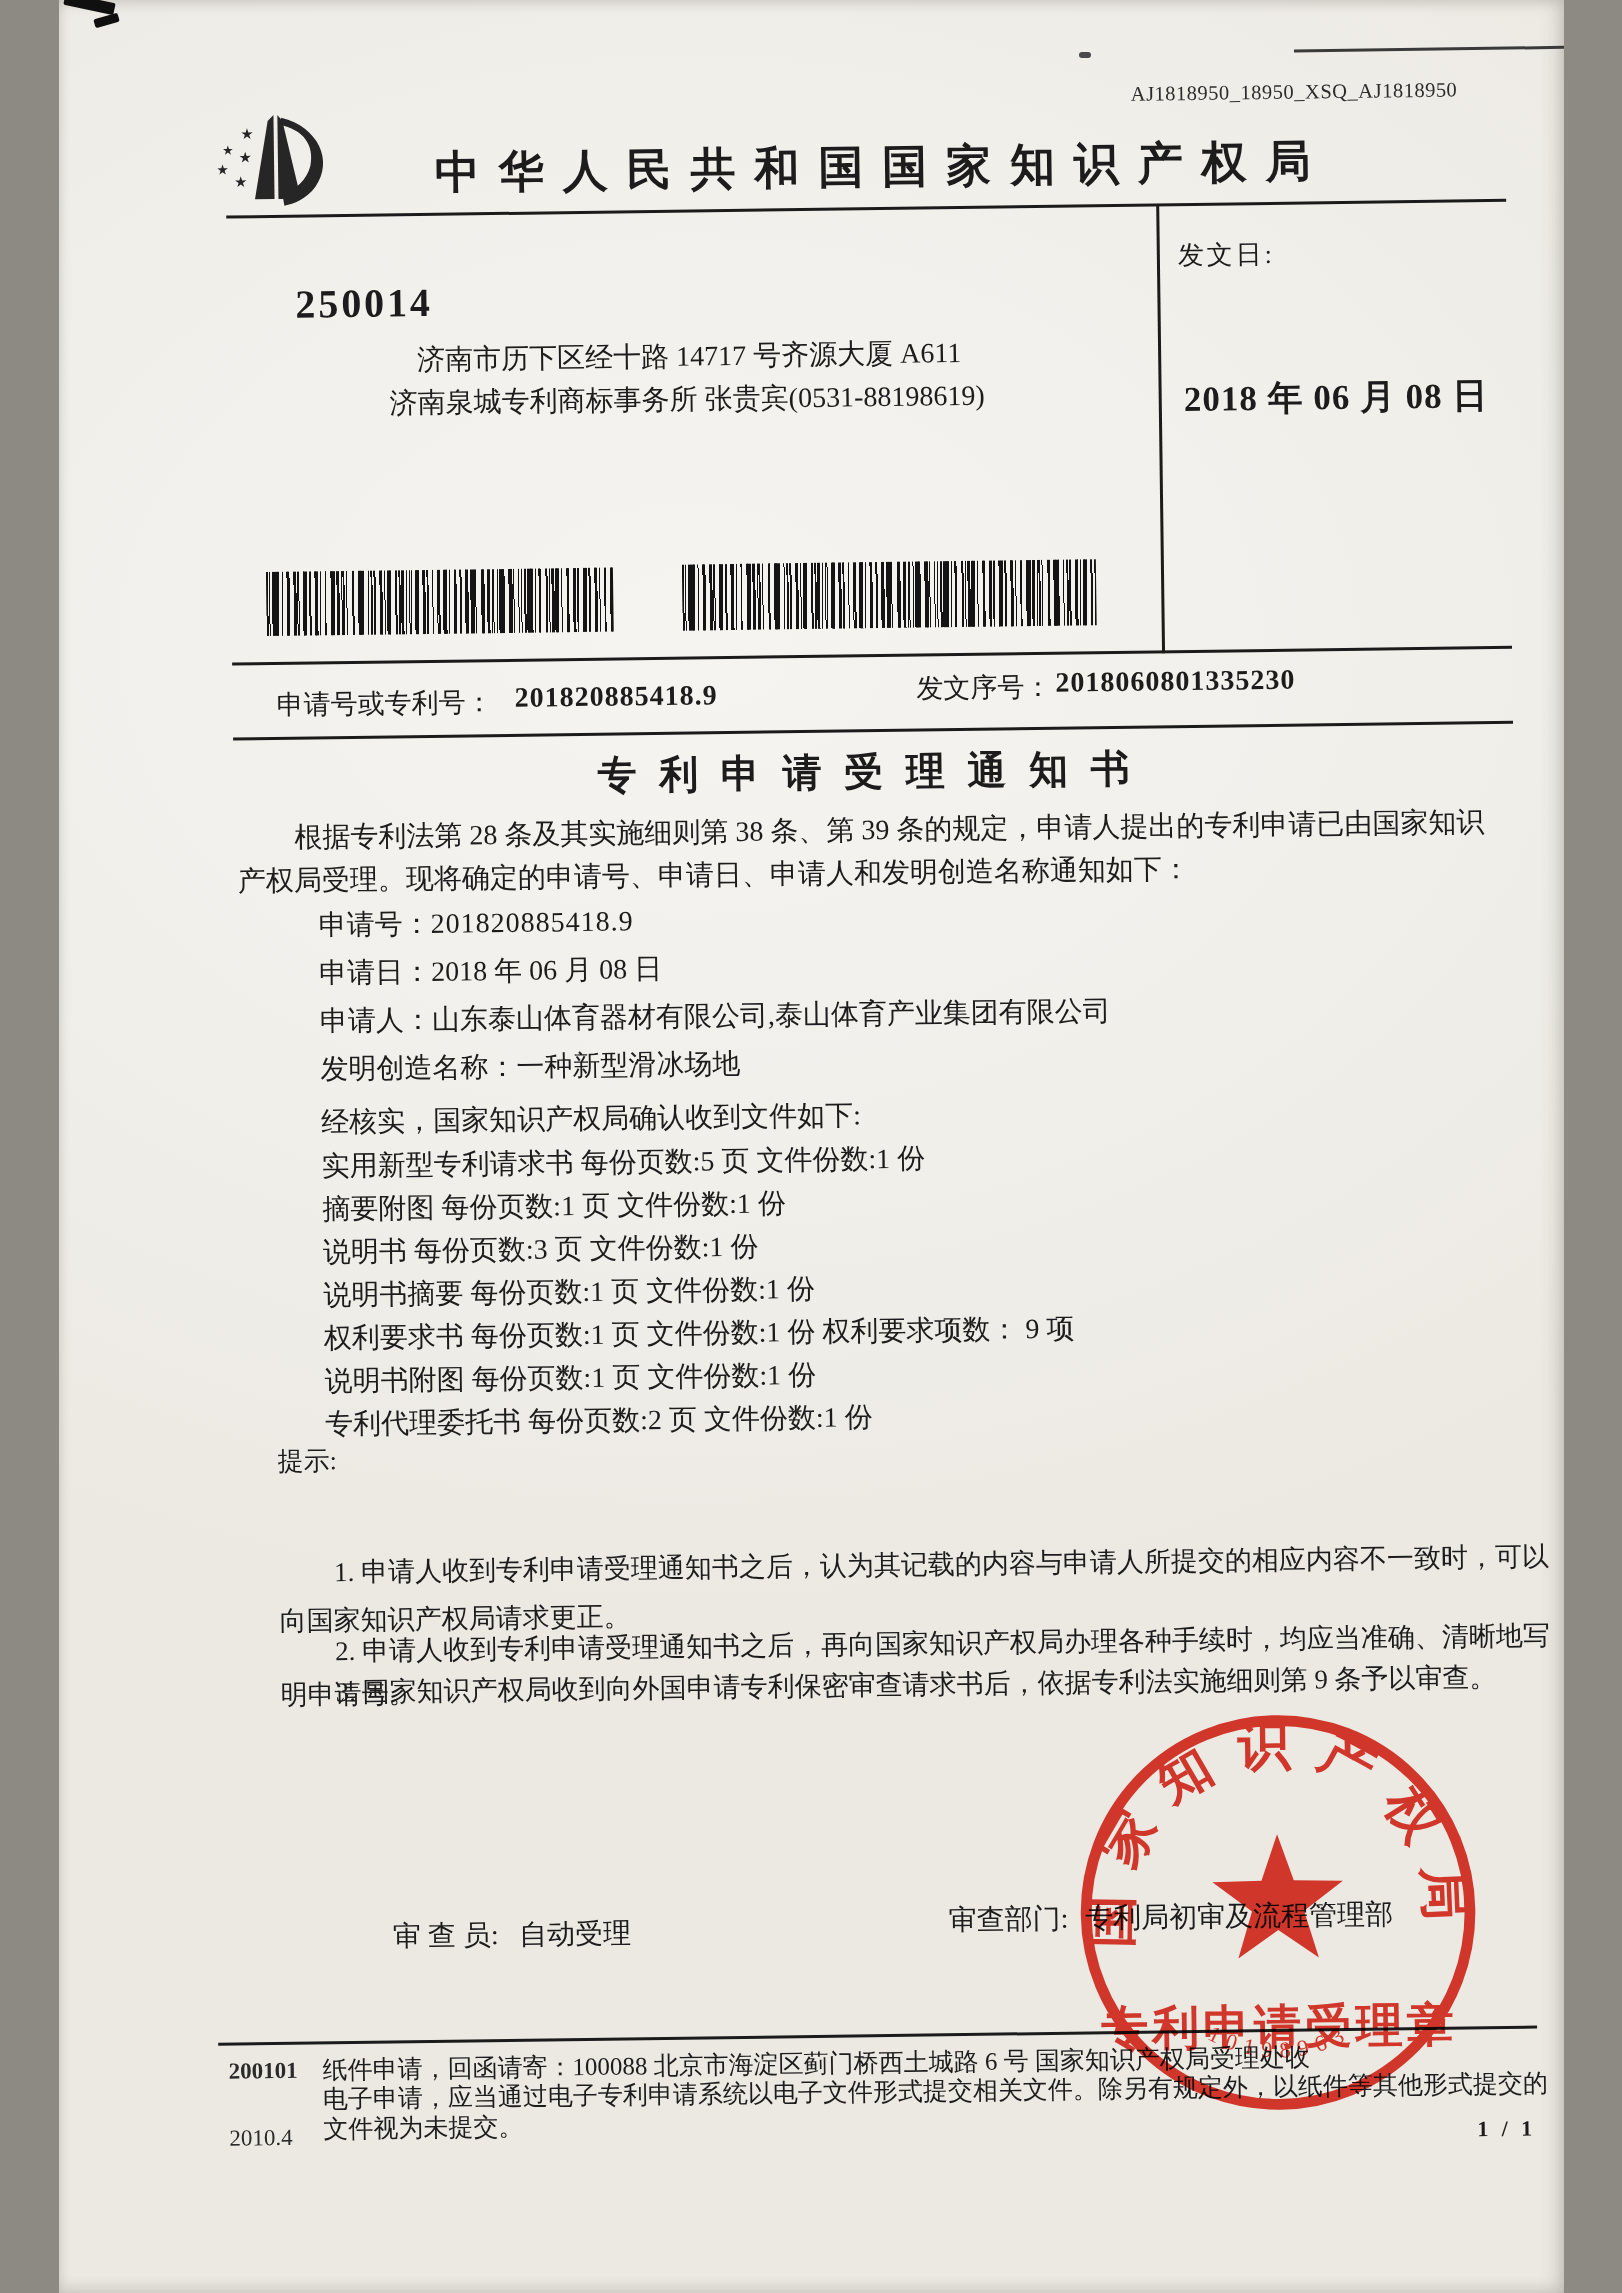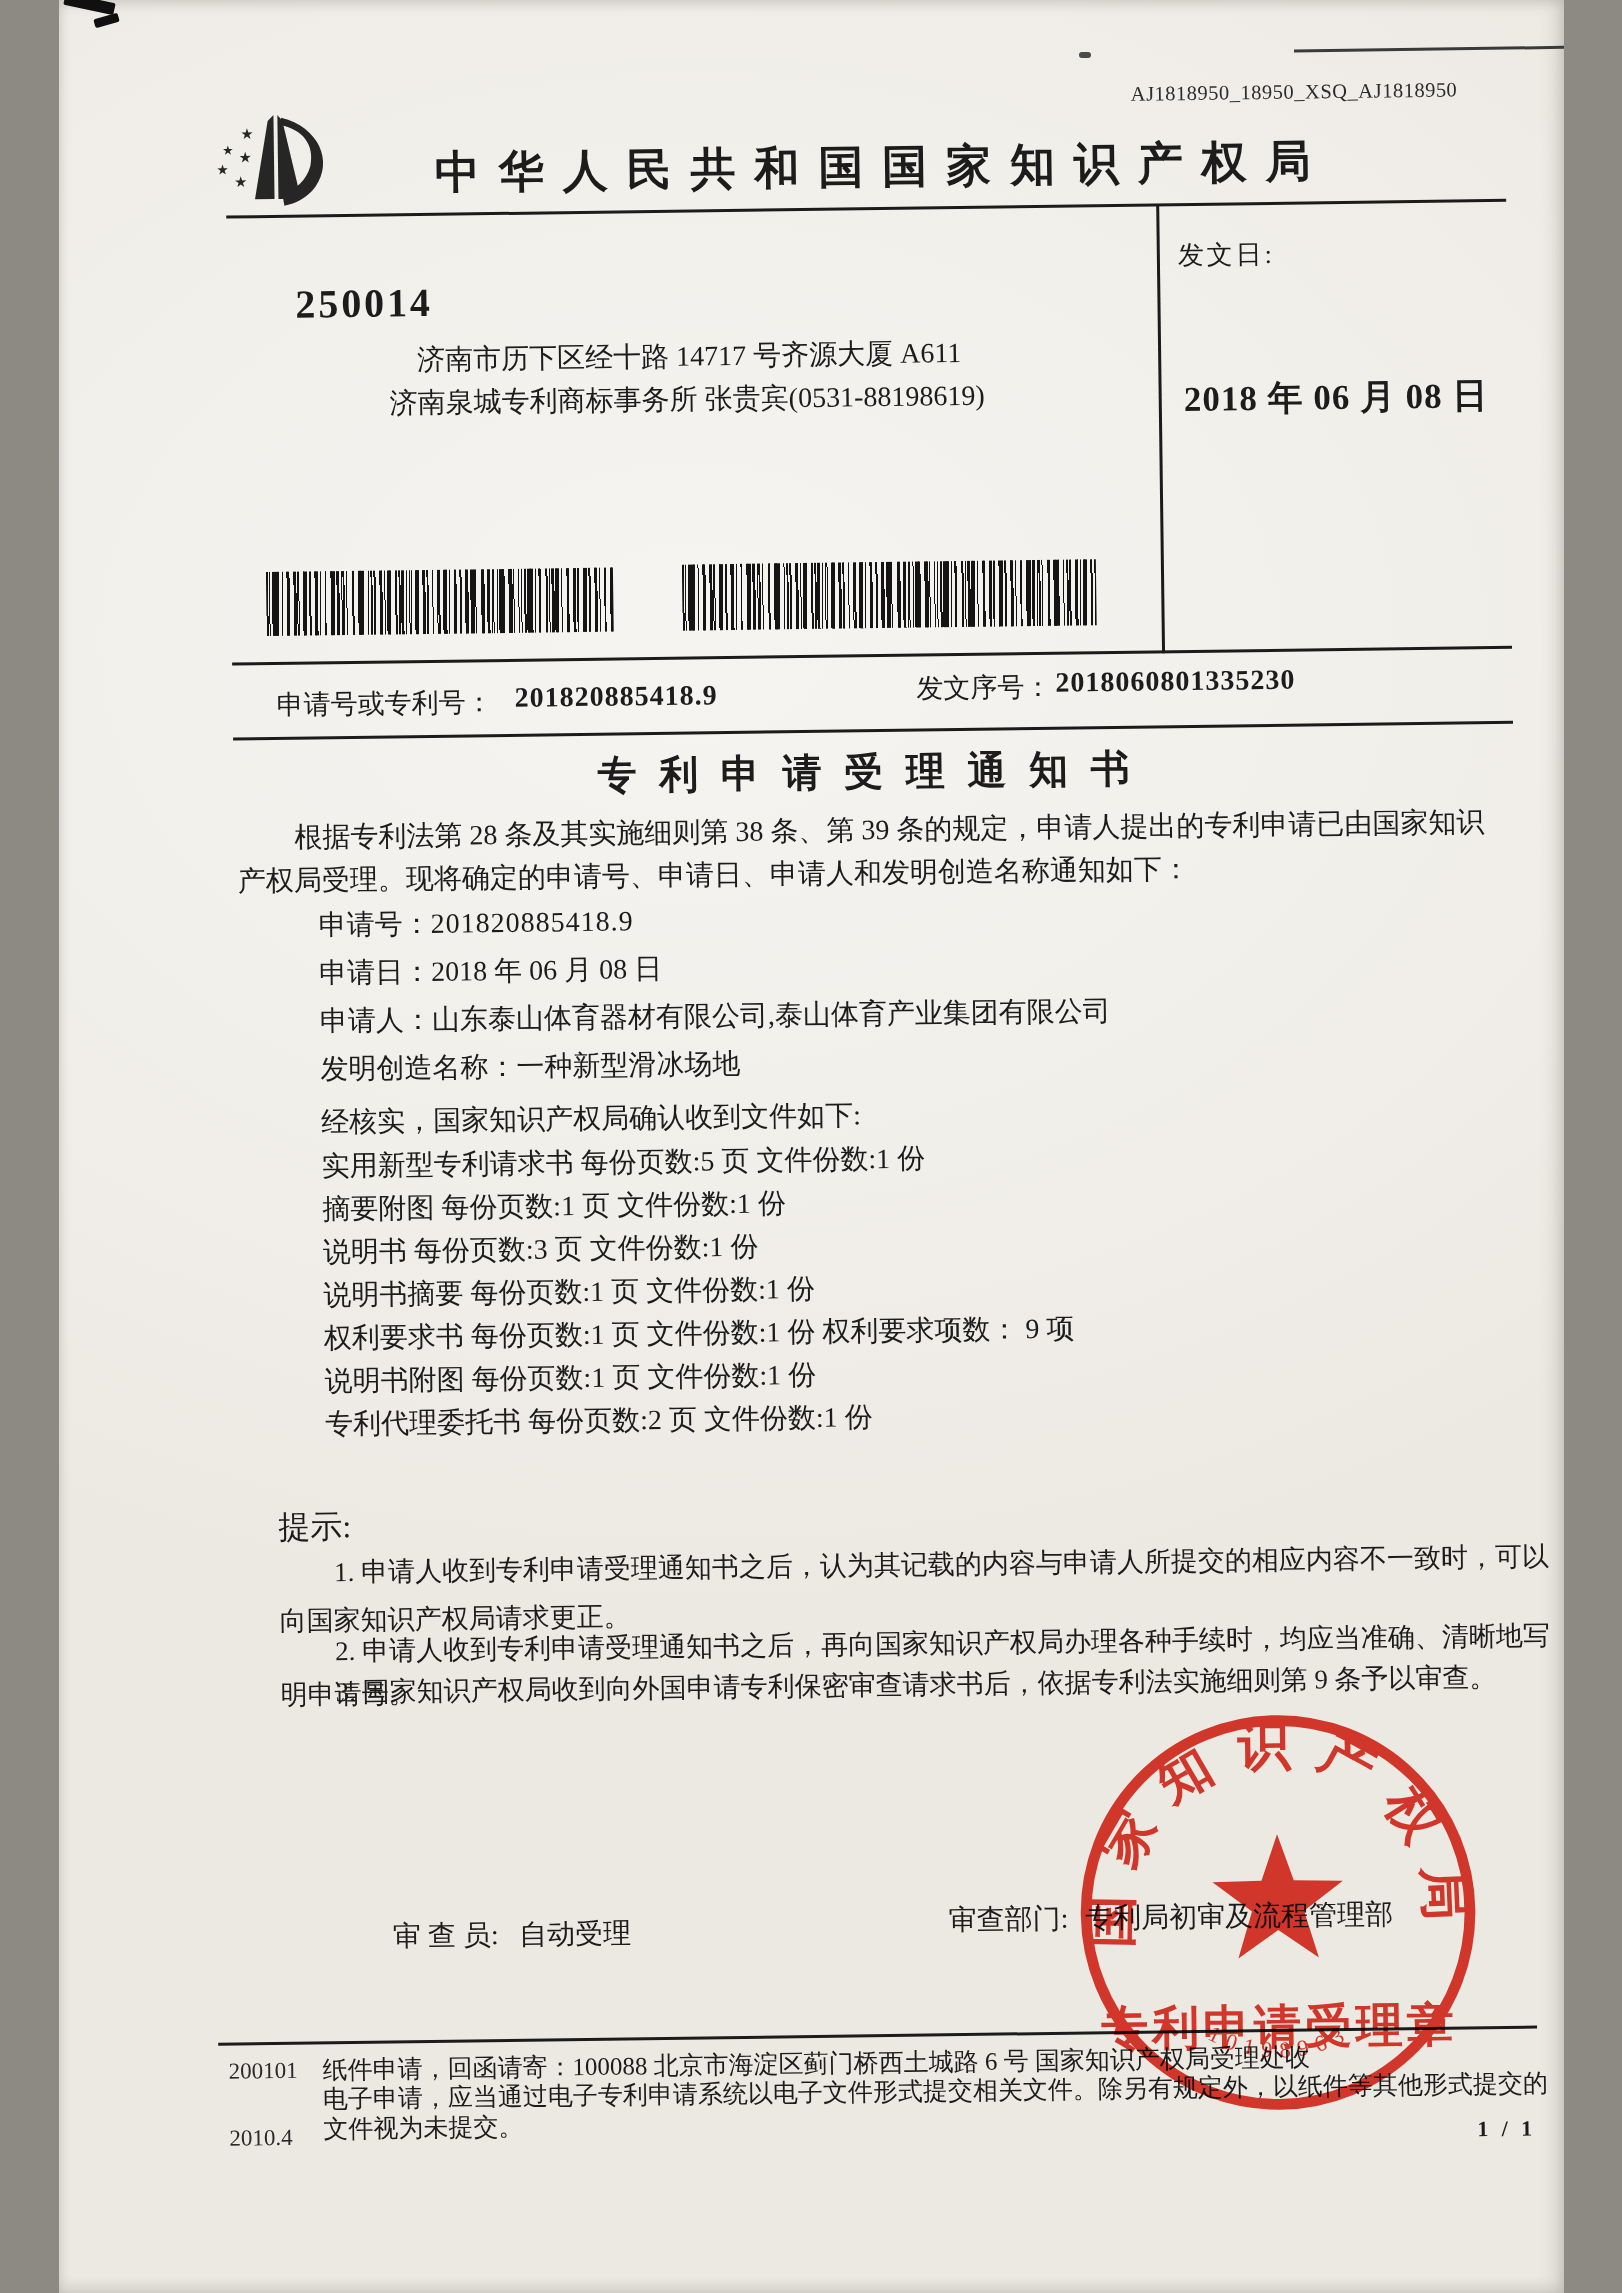--- a/index.html
+++ b/index.html
@@ -101,36 +101,36 @@
 
     <div class="abs t" style="left:261px;top:1096px;font-size:28px;">经核实，国家知识产权局确认收到文件如下:</div>
     <div class="abs t" style="left:261px;top:1140px;font-size:28px;">实用新型专利请求书  每份页数:5 页  文件份数:1 份</div>
     <div class="abs t" style="left:261px;top:1183px;font-size:28px;">摘要附图  每份页数:1 页  文件份数:1 份</div>
     <div class="abs t" style="left:261px;top:1226px;font-size:28px;">说明书  每份页数:3 页  文件份数:1 份</div>
     <div class="abs t" style="left:261px;top:1269px;font-size:28px;">说明书摘要  每份页数:1 页  文件份数:1 份</div>
     <div class="abs t" style="left:261px;top:1312px;font-size:28px;">权利要求书  每份页数:1 页  文件份数:1 份  权利要求项数：  9 项</div>
     <div class="abs t" style="left:261px;top:1355px;font-size:28px;">说明书附图  每份页数:1 页  文件份数:1 份</div>
     <div class="abs t" style="left:261px;top:1398px;font-size:28px;">专利代理委托书  每份页数:2 页  文件份数:1 份</div>
 
-    <div class="abs t" style="left:213px;top:1498px;font-size:32px;">提示:</div>
+    <div class="abs t" style="left:213px;top:1436px;font-size:26px;">提示:</div>
     <div class="abs wrapblock" style="left:213px;top:1541px;width:1274px;font-size:27px;line-height:48px;text-indent:55px;">1. 申请人收到专利申请受理通知书之后，认为其记载的内容与申请人所提交的相应内容不一致时，可以向国家知识产权局请求更正。</div>
     <div class="abs wrapblock" style="left:213px;top:1623px;width:1274px;font-size:27px;line-height:43px;text-indent:55px;">2. 申请人收到专利申请受理通知书之后，再向国家知识产权局办理各种手续时，均应当准确、清晰地写明申请号。</div>
     <div class="abs wrapblock" style="left:213px;top:1664px;width:1274px;font-size:27px;line-height:43px;text-indent:55px;">3. 国家知识产权局收到向外国申请专利保密审查请求书后，依据专利法实施细则第 9 条予以审查。</div>
 
     <div class="abs t" style="left:322px;top:1911px;font-size:28px;">
       <span>审 查 员:</span>
       <span style="margin-left:13.7px;">自动受理</span>
     </div>
     <div class="abs t" style="left:878px;top:1902px;font-size:28px;">
       <span>审查部门:</span>
       <span style="margin-left:9.8px;">专利局初审及流程管理部</span>
     </div>
 
     <div class="abs rule" style="left:146px;top:2034px;width:1319px;"></div>
-    <div class="abs t" style="left:156px;top:2050px;font-size:23px;color:#2a2a2a;">200101</div>
+    <div class="abs t" style="left:156px;top:2050px;font-size:23px;color:#2a2a2a;font-weight:bold;">200101</div>
     <div class="abs t" style="left:156px;top:2081px;font-size:23px;color:#2a2a2a;margin-top:36px;">2010.4</div>
     <div class="abs t" style="left:250px;top:2046px;font-size:25px;">纸件申请，回函请寄：100088  北京市海淀区蓟门桥西土城路 6 号   国家知识产权局受理处收</div>
     <div class="abs t" style="left:250px;top:2075px;font-size:25px;">电子申请，应当通过电子专利申请系统以电子文件形式提交相关文件。除另有规定外，以纸件等其他形式提交的</div>
     <div class="abs t" style="left:250px;top:2105px;font-size:25px;">文件视为未提交。</div>
     <div class="abs t bold" style="left:1404px;top:2124px;font-size:22px;letter-spacing:3.9px;">1 / 1</div>
 
     <svg class="abs stamp" style="left:997px;top:1707px;" width="421" height="421" viewBox="0 0 430 430">
       <defs>
         <path id="stamp-arc" d="M 69.6 259.4 A 152 152 0 1 1 360.4 259.4" fill="none"></path>
         <path id="stamp-serial-arc" d="M 119.9 328.4 A 148 148 0 0 0 310.1 328.4" fill="none"></path>

